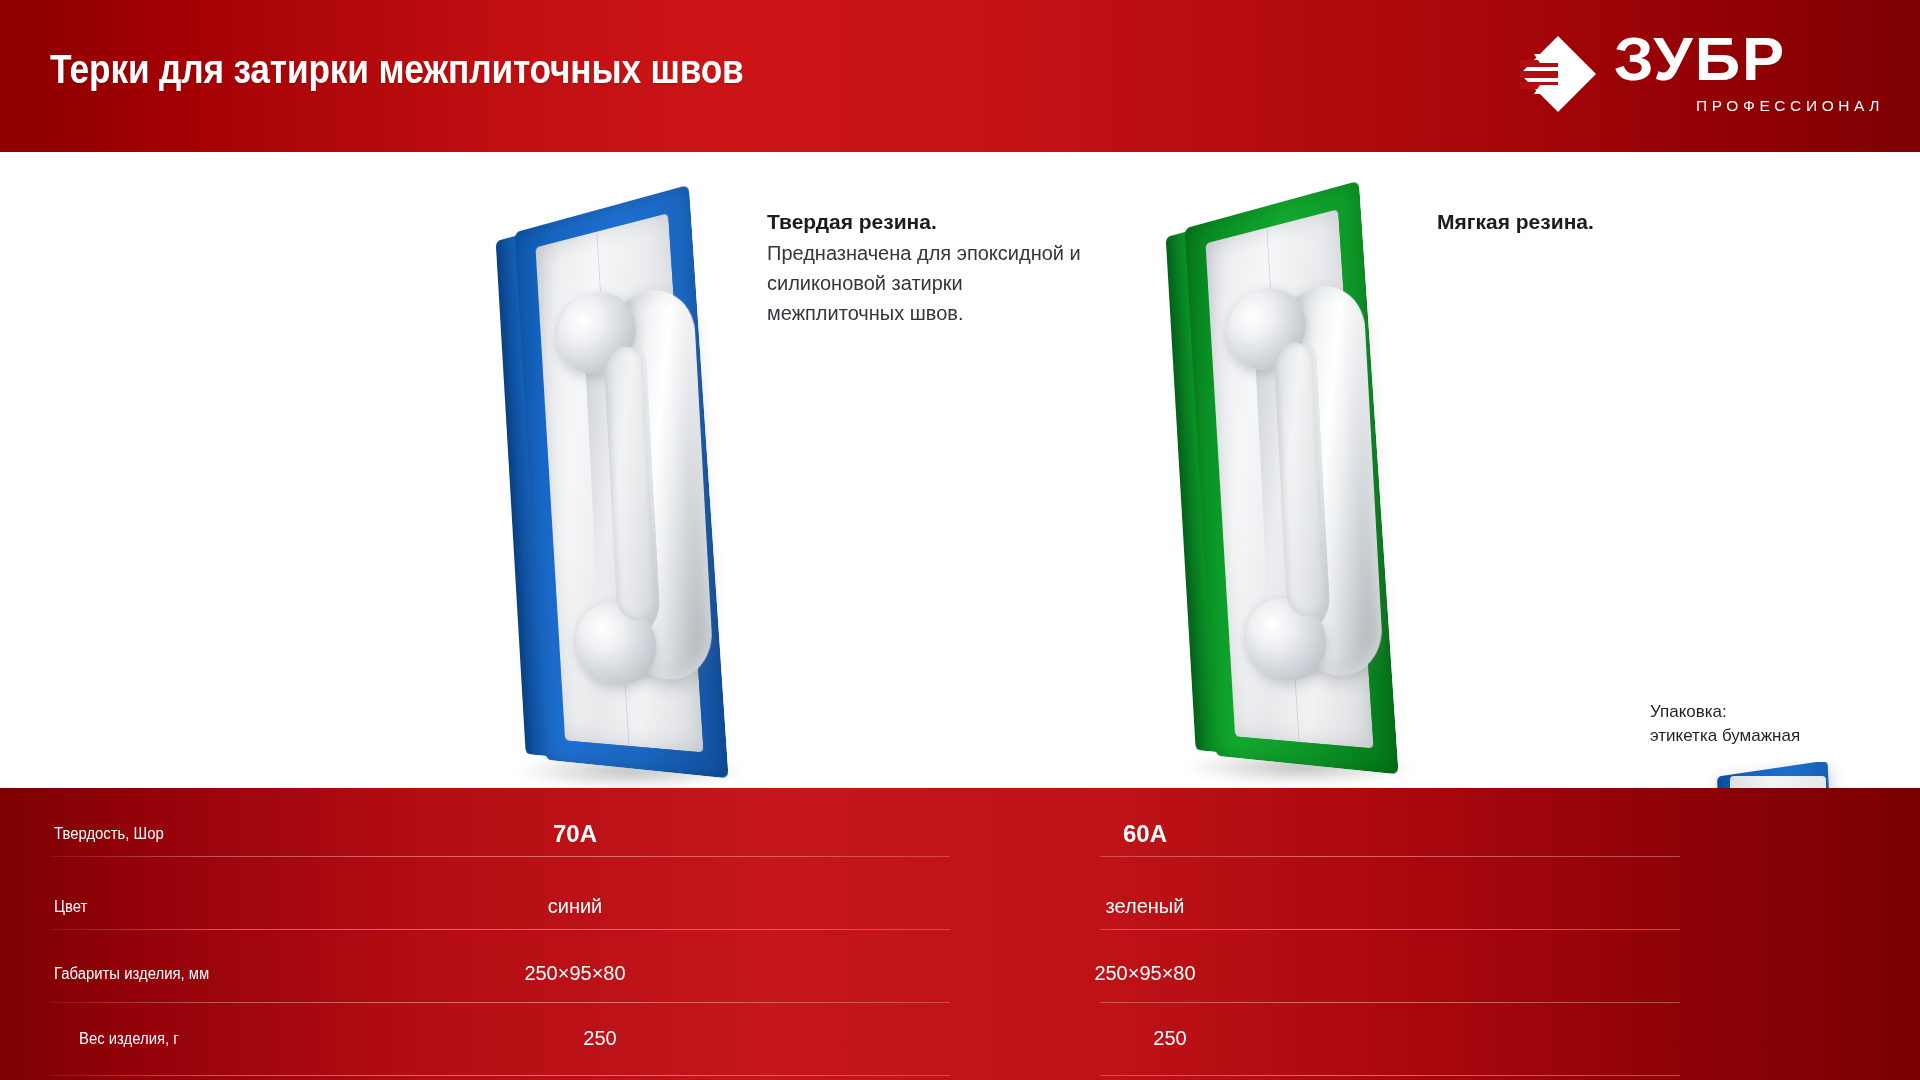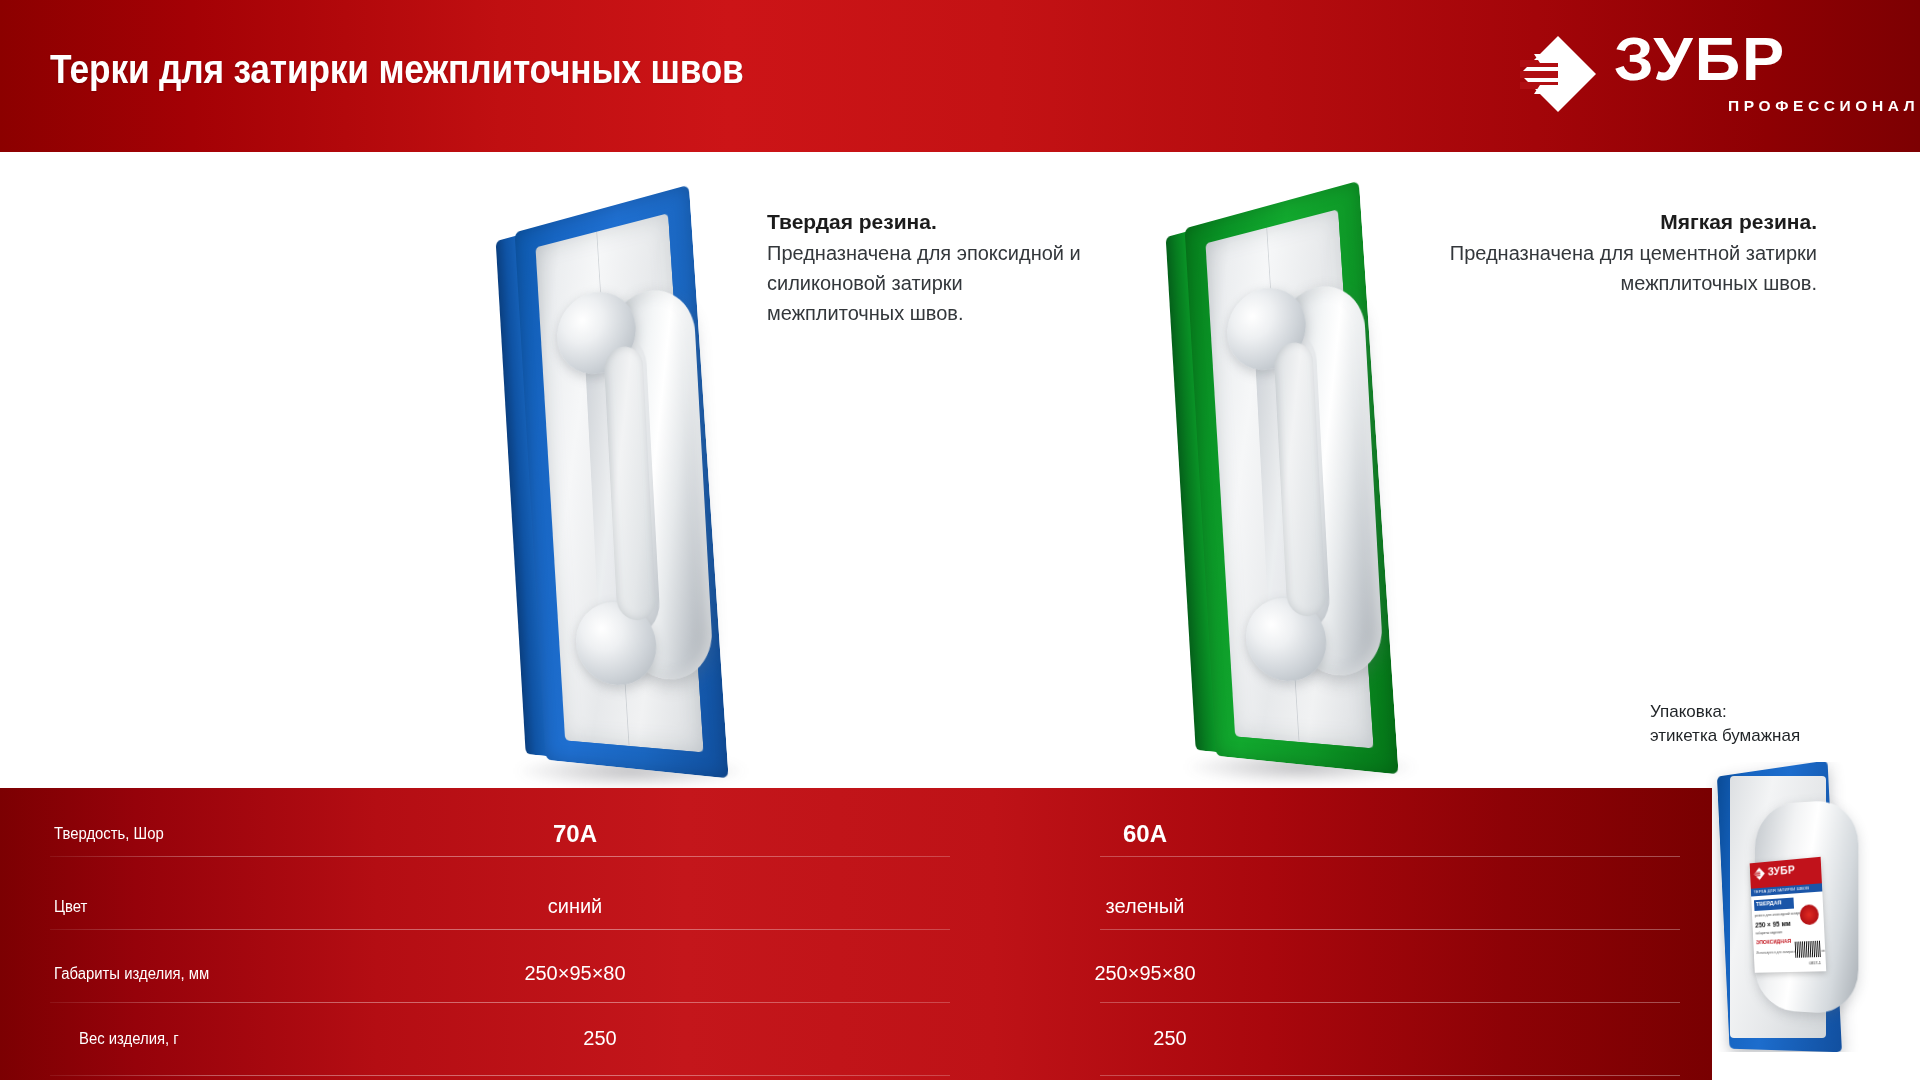--- a/index.html
+++ b/index.html
@@ -47,24 +47,23 @@
     font-weight:bold;
     letter-spacing:2px;
     line-height:66px;
     transform:scaleX(1.02);
     transform-origin:left top;
   }
   .logo-sub {
     position:absolute; left:178px; top:72px;
     color:#ffffff;
     font-size:15.5px;
-    font-weight:bold;
+    font-weight:normal;
     letter-spacing:4.6px;
     line-height:16px;
-    margin-left:32px;
   }
 
   
   .stage {
     position:absolute; left:0; top:152px; width:1920px; height:704px;
     background:#ffffff;
   }
 
   
   .product { position:absolute; }
@@ -157,21 +156,21 @@
     position:absolute; left:56px; top:60px; width:44px; height:276px;
     border-radius:28px;
     background:
       linear-gradient(100deg,#dadee1 0%,#f2f3f4 35%,#e4e7e9 70%,#cfd4d8 100%);
     box-shadow:inset 2px 0 8px rgba(140,148,156,0.35);
   }
 
   
   .desc { position:absolute; }
   .desc-a { left:767px;  top:55px;  width:330px; }
-  .desc-b { left:1437px; top:55px;  width:380px;text-align:right; }
+  .desc-b { left:1437px; top:55px;  width:380px; }
   .desc-title {
     color:#1c1c1c; font-size:21px; font-weight:bold;
     line-height:30px; margin-bottom:1px;
   }
   .desc-body {
     color:#33373b; font-size:20px; font-weight:normal; line-height:30px;
   }
 
   
   .pack-note {
@@ -225,21 +224,21 @@
     background:radial-gradient(circle,#e02a22 0%,#b10f14 70%);
   }
   .lbl-barcode {
     position:absolute; right:4px; bottom:14px; width:28px; height:16px;
     background:repeating-linear-gradient(90deg,#111 0 1px,#fff 1px 2.2px,#111 2.2px 2.8px,#fff 2.8px 4px);
   }
   .lbl-art { position:absolute; right:5px; bottom:6px; color:#222; font-size:4px; }
 
   
   .band {
-    position:absolute; left:0; top:788px; width:1712px; height:292px;
+    position:absolute; left:0; top:788px; width:1920px; height:292px;
     background:
       linear-gradient(90deg,
         #7c0002 0%, #96020a 8%, #b40d13 22%, #c4161b 40%,
         #be1217 58%, #a9070d 74%, #8d0206 88%, #790001 100%);
   }
   .spec-table { position:absolute; left:0; top:0; width:1920px; }
 
   .spec-row { position:absolute; left:0; width:1920px; height:45px; }
   .spec-label {
     position:absolute; left:54px; top:0;
@@ -320,21 +319,20 @@
     </div>
   </div>
 
   <div class="desc desc-a">
     <div class="desc-title">Твердая резина.</div>
     <div class="desc-body">Предназначена для эпоксидной и силиконовой затирки межплиточных швов.</div>
   </div>
 
   <div class="desc desc-b">
     <div class="desc-title">Мягкая резина.</div>
-    <div class="desc-body">Предназначена для цементной затирки межплиточных швов.</div>
   </div>
 
 </div>
 
 <div class="pack-note">
   <div>Упаковка:</div>
   <div>этикетка бумажная</div>
 </div>
 
 <div class="pack-img">

